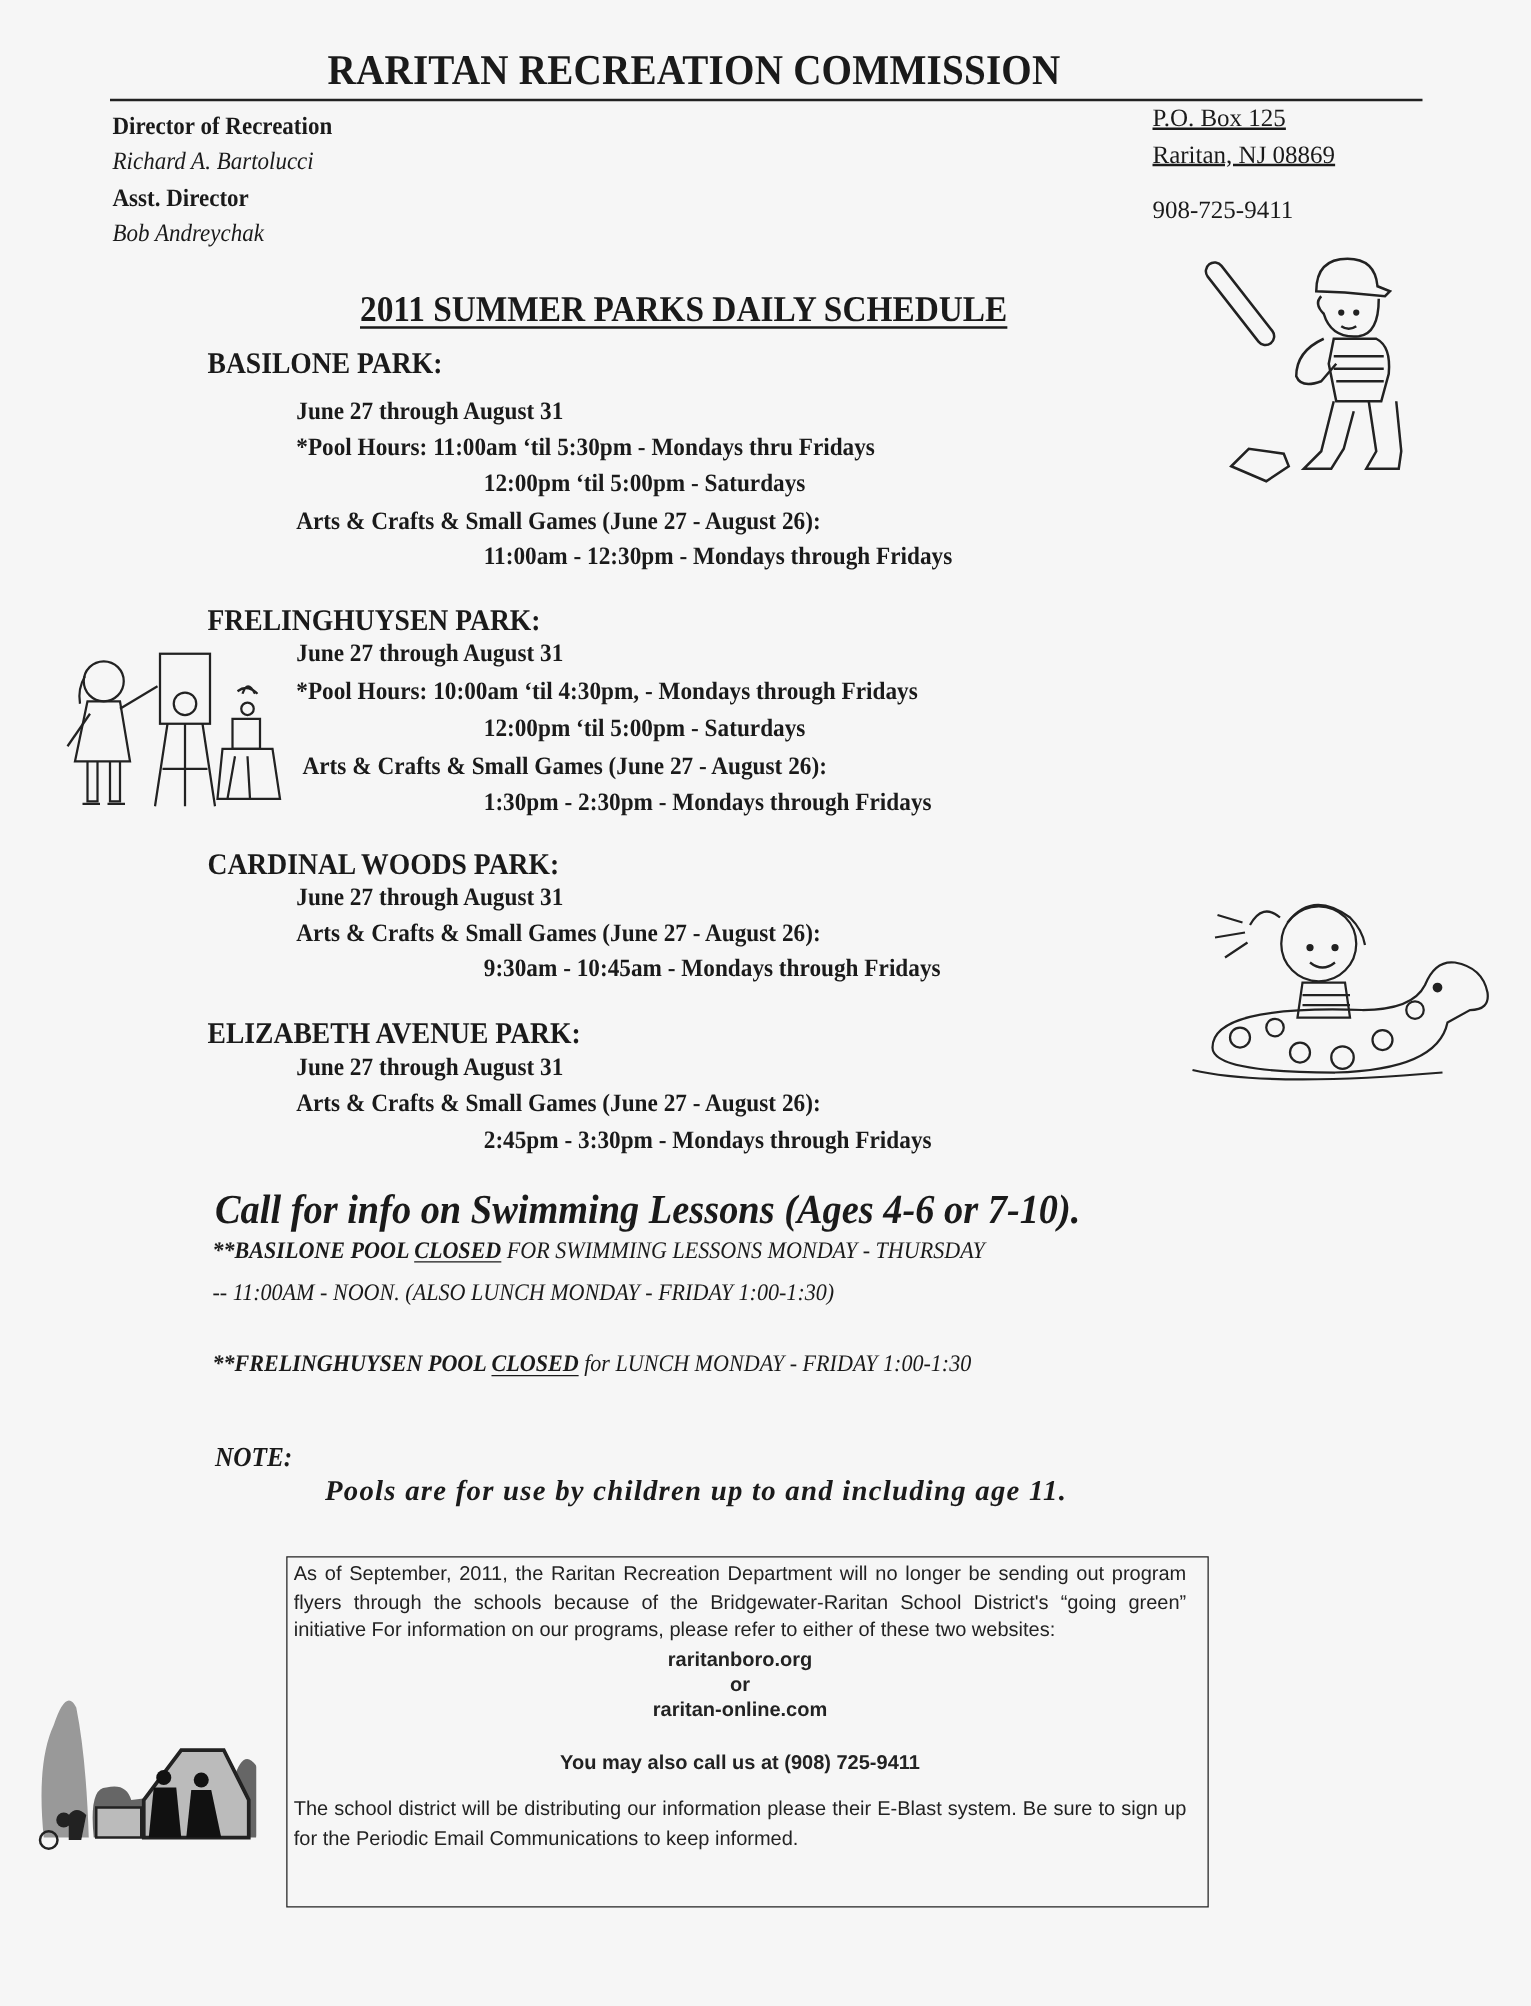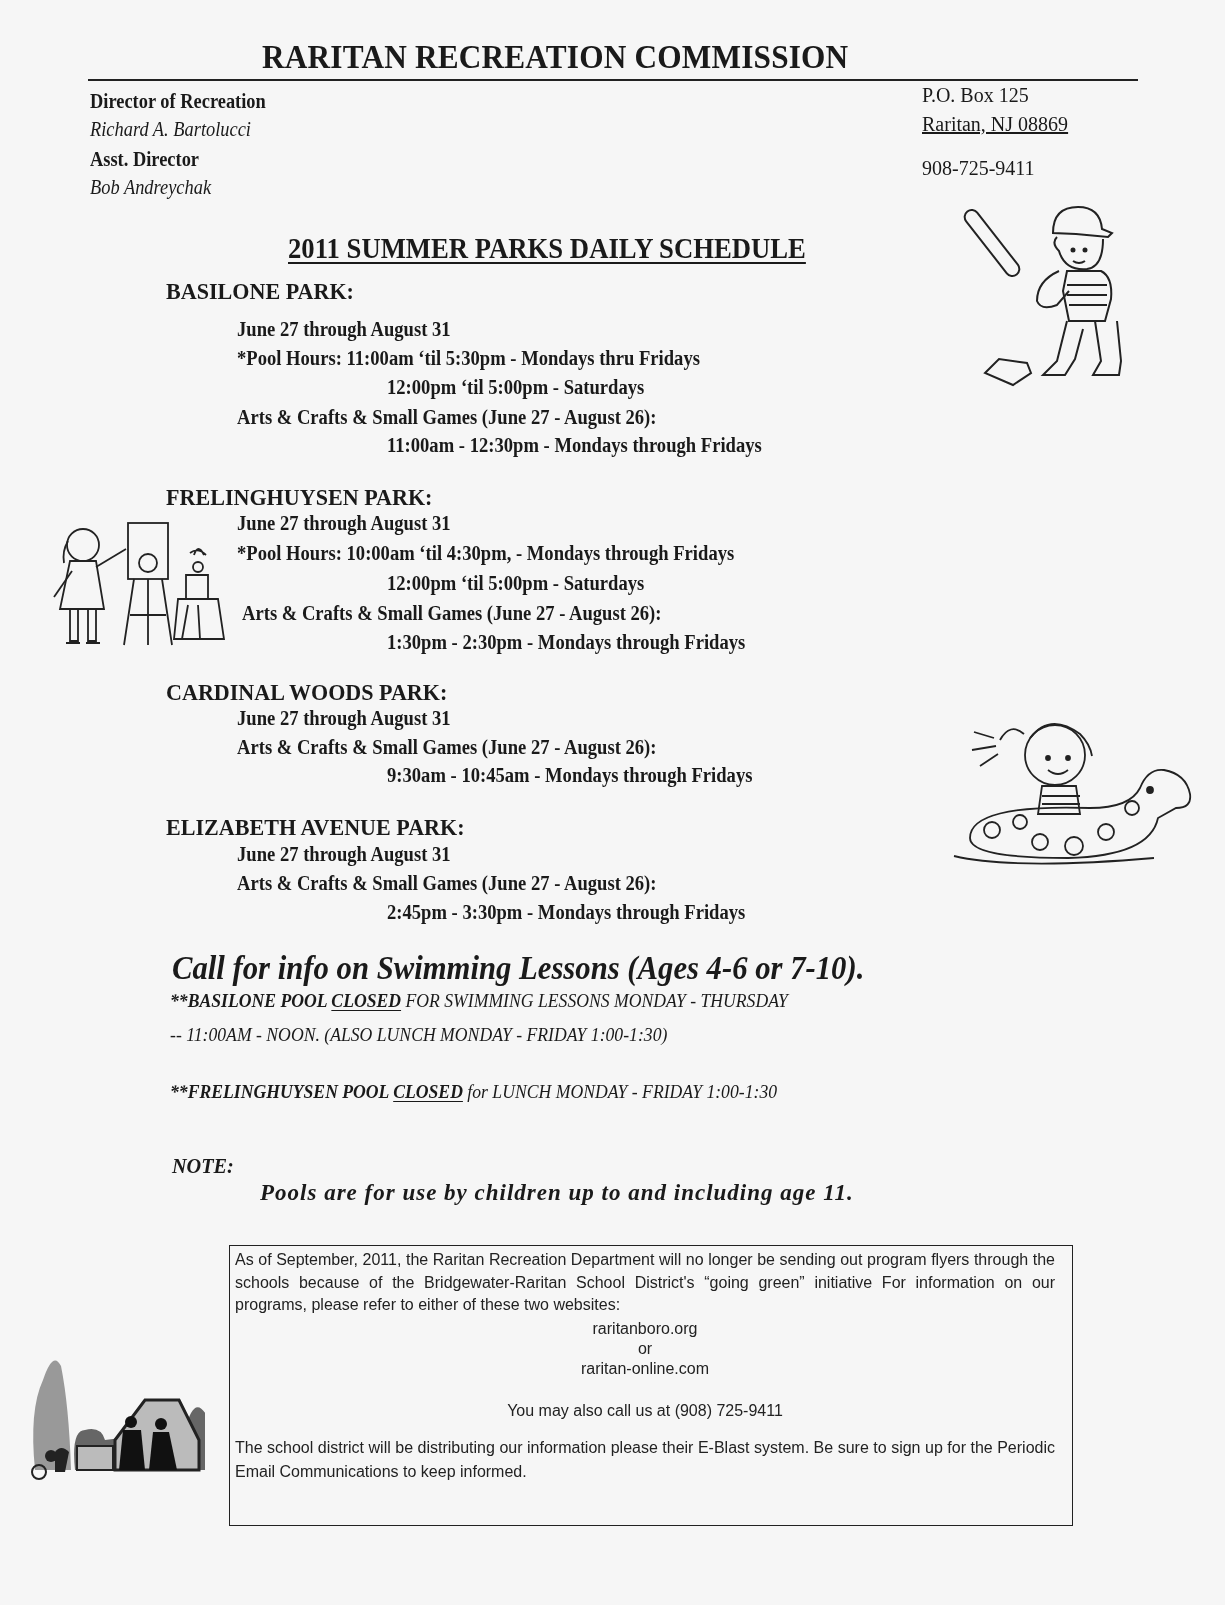--- a/index.html
+++ b/index.html
@@ -34,44 +34,44 @@
       left: 172px; top: 950px;
       font-size: 33px; font-weight: bold; font-style: italic;
       transform: scaleX(0.93); transform-origin: left top; white-space: nowrap;
     }
     .caps-note { font-size: 19px; font-style: italic; white-space: nowrap; transform: scaleX(0.93); transform-origin: left top; }
     .caps-note b { font-weight: bold; }
     .caps-note u { text-underline-offset: 3px; }
     .note-label { left: 172px; top: 1153px; font-size: 22px; font-style: italic; font-weight: bold; transform: scaleX(0.92); transform-origin: left top; }
     .note-text { left: 260px; top: 1180px; font-size: 23px; font-style: italic; font-weight: bold; letter-spacing: 1px; white-space: nowrap; }
     .infobox {
-      left: 229px; top: 1245px; width: 844px; height: 281px;
+      left: 229px; top: 1245px; width: 738px; height: 281px;
       border: 1.5px solid #222; box-sizing: border-box;
       font-family: "Liberation Sans", sans-serif; font-size: 16px; color: #222;
       padding: 3px 17px 0 5px;
     }
     .infobox p { margin: 0; line-height: 22.5px; text-align: justify; }
-    .infobox .center { text-align: center; }
+    .infobox .center { text-align: center; font-weight: bold; }
     .infobox .websites { margin-top: 2px; line-height: 20px; }
     .infobox .call-us { margin-top: 21px; }
     .infobox .eblast { margin-top: 14px; line-height: 24px; }
     svg { display: block; }
   </style>
 </head>
 <body>
 
 <div class="abs title">RARITAN RECREATION COMMISSION</div>
 <div class="abs title-rule"></div>
 
 <div class="abs hdr-label" style="left:90px;top:90px;">Director of Recreation</div>
 <div class="abs hdr-name" style="left:90px;top:118px;">Richard A. Bartolucci</div>
 <div class="abs hdr-label" style="left:90px;top:148px;">Asst. Director</div>
 <div class="abs hdr-name" style="left:90px;top:176px;">Bob Andreychak</div>
 
-<div class="abs addr" style="left:922px;top:84px;">P.O. Box 125</div>
+<div class="abs addr" style="left:922px;top:84px;text-decoration:underline;">P.O. Box 125</div>
 <div class="abs addr" style="left:922px;top:113px;text-decoration:underline;">Raritan, NJ 08869</div>
 <div class="abs addr" style="left:922px;top:157px;">908-725-9411</div>
 
 <div class="abs sched-title">2011 SUMMER PARKS DAILY SCHEDULE</div>
 
 <div class="abs park-name" style="left:166px;top:278px;">BASILONE PARK:</div>
 <div class="abs line" style="left:237px;top:318px;">June 27 through August 31</div>
 <div class="abs line" style="left:237px;top:347px;">*Pool Hours: 11:00am ‘til 5:30pm - Mondays thru Fridays</div>
 <div class="abs line" style="left:387px;top:376px;">12:00pm ‘til 5:00pm - Saturdays</div>
 <div class="abs line" style="left:237px;top:406px;">Arts &amp; Crafts &amp; Small Games (June 27 - August 26):</div>

